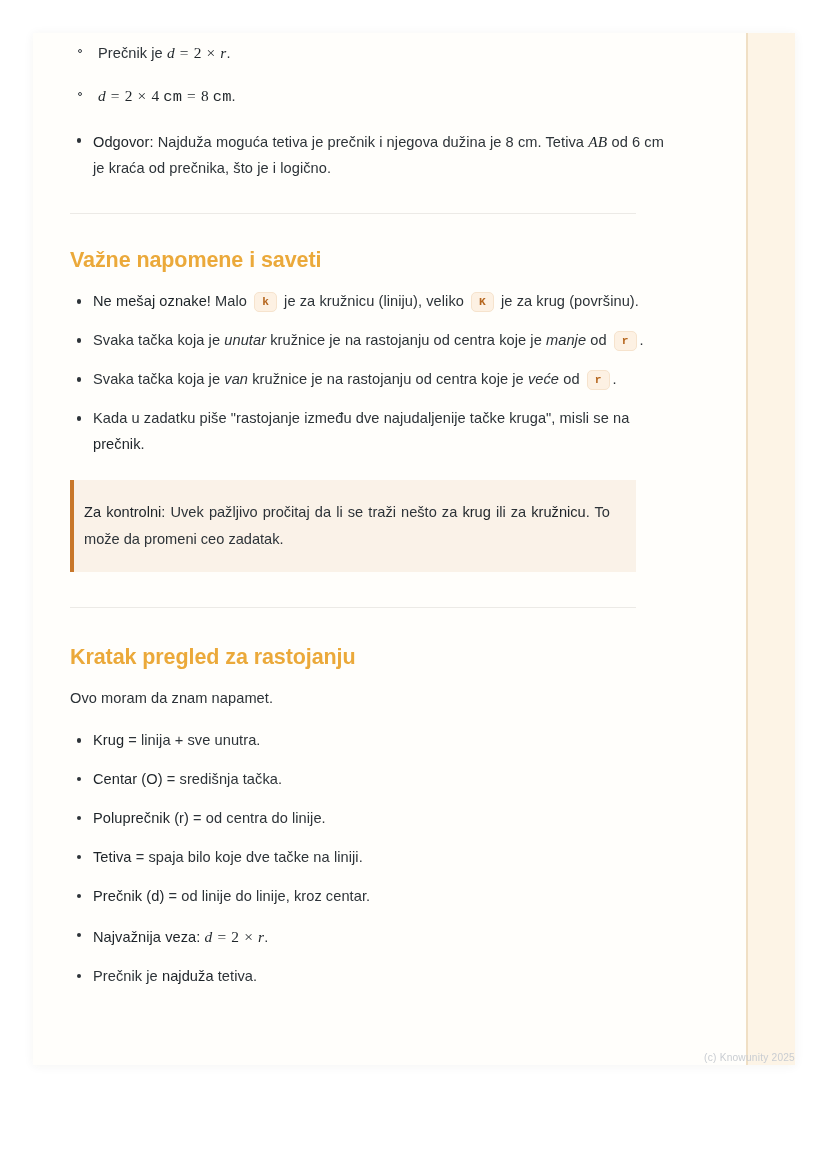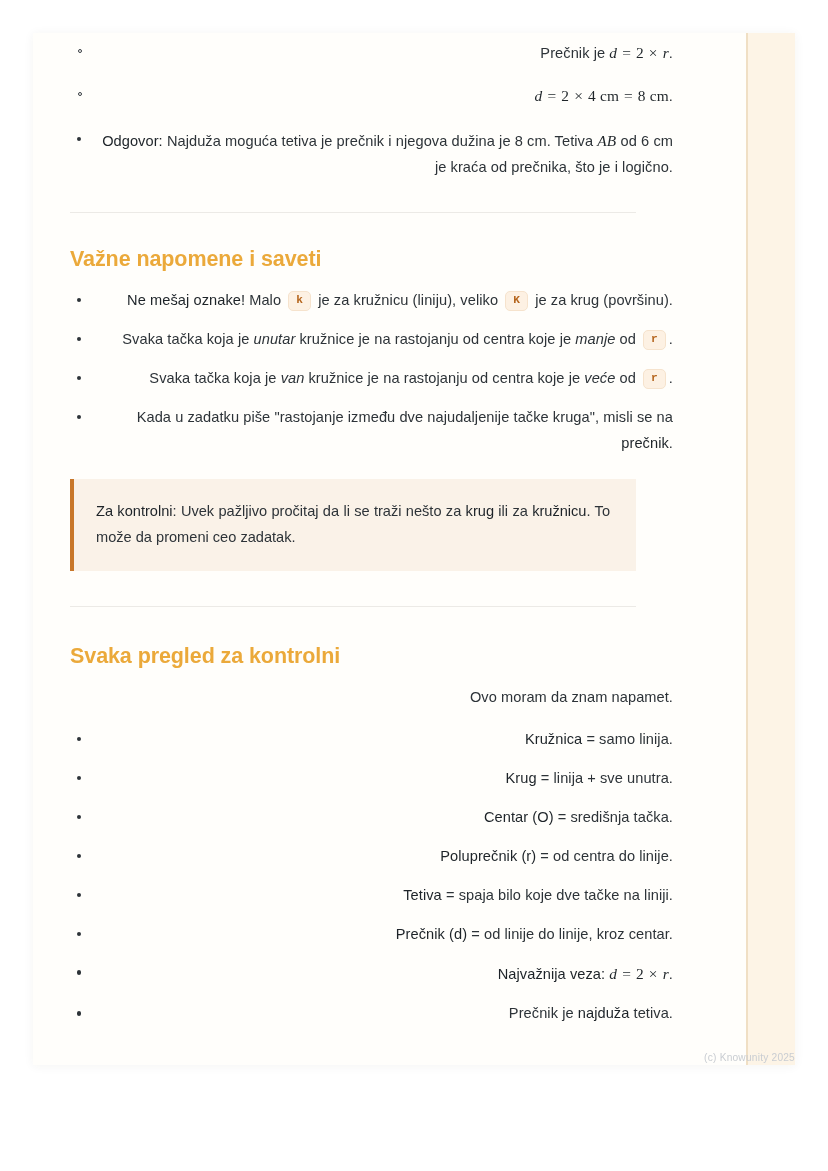--- a/index.html
+++ b/index.html
@@ -49,36 +49,35 @@
     padding-top: 6px;
     box-sizing: border-box;
   }
 
   
   .body-text {
     font-size: 14.6px;
     line-height: 1.78;
     color: #2d3338;
     letter-spacing: 0.005em;
-    text-align: right;
   }
   b, strong, .bold { font-weight: 400; color: #1d2328; }
   i, em, .ital { font-style: italic; }
 
   
   .math {
     font-family: "Liberation Serif", "DejaVu Serif", serif;
     font-size: 15.4px;
     letter-spacing: 0.01em;
     color: #1f2529;
   }
   .math .v { font-style: italic; }
   .math .op { font-style: normal; padding: 0 1px; }
   .math .num { font-style: normal; }
-  .math .unit { font-style: normal; }
+  .math .unit { font-style: normal; font-family: Liberation Mono, monospace; }
 
   
   h2.section-heading {
     font-size: 21.5px;
     font-weight: 700;
     color: #eba93a;
     margin: 0 0 14px 0;
     letter-spacing: -0.004em;
     line-height: 1.3;
   }
@@ -156,21 +155,21 @@
     padding: 1.5px 7px 2.5px 7px;
     line-height: 1.25;
     margin: 0 3px;
     vertical-align: 1.5px;
   }
 
   
   .callout {
     background: #faf2e8;
     border-left: 4px solid #c8772a;
-    padding: 19px 26px 20px 22px;
+    padding: 19px 26px 20px 10px;
     margin: 22px 0 0 0;
     width: 566px;
     box-sizing: border-box;
     text-align: justify;
     font-size: 14.6px;
     line-height: 1.82;
     color: #2d3338;
   }
 
   .intro-line { margin: 0 0 16px 0; }
@@ -235,28 +234,25 @@
       </li>
 
     </ul>
 
     <div class="callout">
       <b>Za kontrolni</b><span>: Uvek pažljivo pročitaj da li se traži nešto za </span><b>krug</b><span> ili za </span><b>kružnicu</b><span>. To može da promeni ceo zadatak.</span>
     </div>
 
     <hr class="divider div-2">
 
-    <h2 class="section-heading">Svaka pregled za kontrolni</h2>
+    <h2 class="section-heading">Kratak pregled za rastojanju</h2>
 
     <p class="body-text intro-line">Ovo moram da znam napamet.</p>
 
     <ul class="bullets tight-list body-text">
-      <li>
-        <b>Kružnica</b><span> = samo linija.</span>
-      </li>
       <li>
         <b>Krug</b><span> = linija + sve unutra.</span>
       </li>
       <li>
         <b>Centar (O)</b><span> = središnja tačka.</span>
       </li>
       <li>
         <b>Poluprečnik (r)</b><span> = od centra do linije.</span>
       </li>
       <li>

